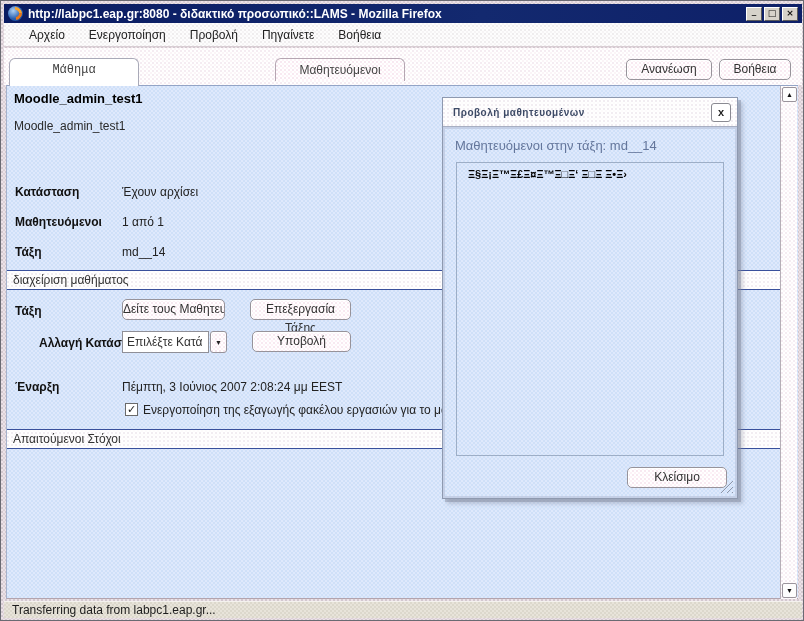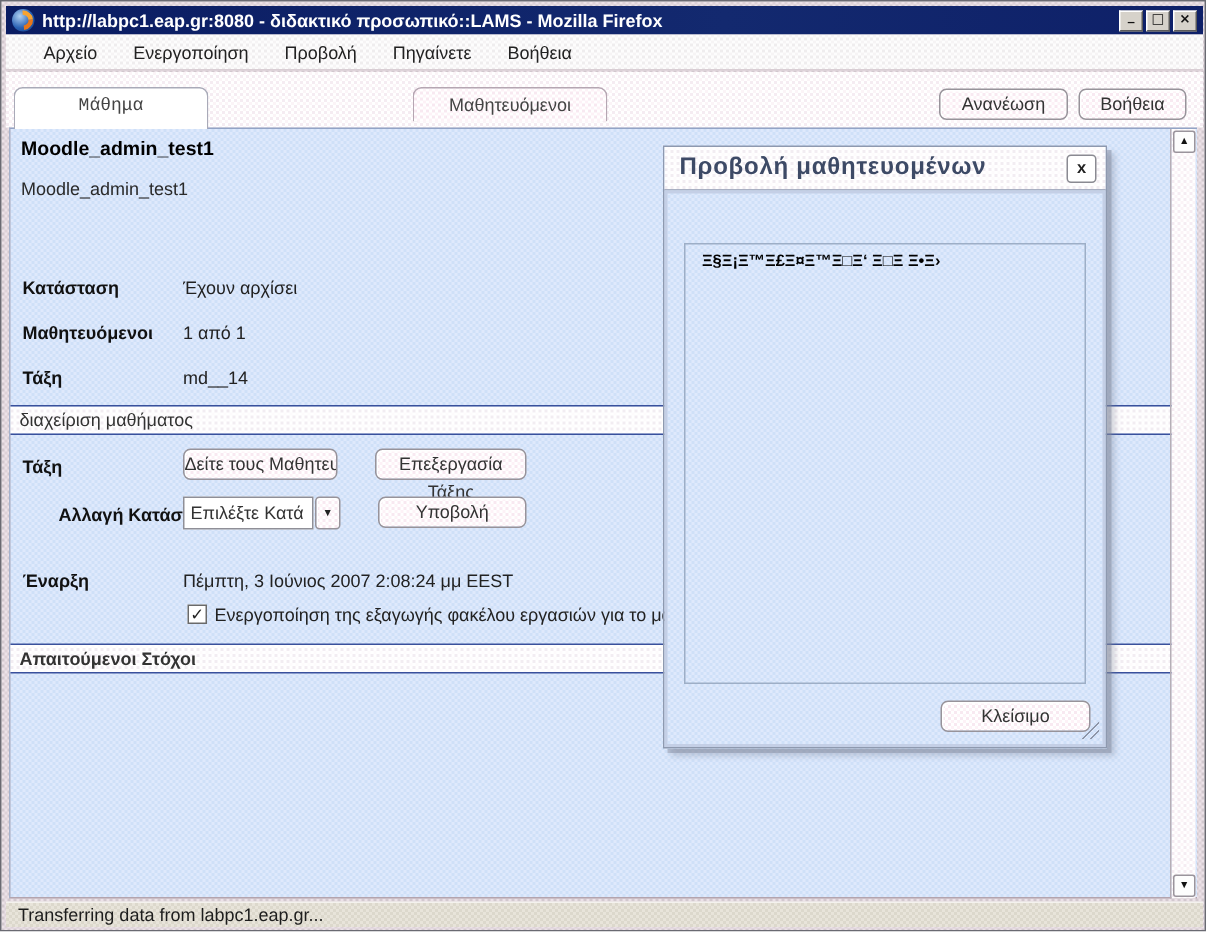--- a/index.html
+++ b/index.html
@@ -58,21 +58,21 @@
   .scrollbar{position:absolute;top:0;right:1px;width:17px;height:513px;border-left:1px solid #b5aeb6;
              box-sizing:border-box;}
   .sbtn{position:absolute;left:1px;width:15px;height:15px;background:#fdfdfd;border:1px solid #9a949c;
         border-radius:2px;box-sizing:border-box;font-size:7px;color:#111;display:flex;
         align-items:center;justify-content:center;}
   .dialog{position:absolute;left:441px;top:96px;width:296px;height:402px;z-index:20;
           border:1px solid #8e99af;box-sizing:border-box;
           box-shadow:3px 3px 0 rgba(130,138,158,.45),5px 5px 4px rgba(120,128,150,.35);}
   .dtitle{position:absolute;left:0;top:0;right:0;height:29px;border-bottom:1px solid #a8afc2;
           display:flex;align-items:center;box-sizing:border-box;padding:0 6px 0 10px;}
-  .dtitle b{flex:1;font-size:16px;color:#3d4a66;letter-spacing:.5px;}
+  .dtitle b{flex:1;font-size:10px;color:#3d4a66;letter-spacing:.5px;}
   .dclose{width:20px;height:19px;background:#fff;border:1px solid #8a8a92;border-radius:3px;
           box-sizing:border-box;font:bold 11px "Liberation Sans",sans-serif;color:#222;
           display:flex;align-items:center;justify-content:center;}
   .dbody{position:absolute;left:0;top:29px;right:0;bottom:0;box-sizing:border-box;
          border:2px solid #c4cfe6;}
   .dsub{position:absolute;left:10px;top:9px;font-size:13px;color:#64769b;}
   .dlist{position:absolute;left:11px;top:33px;width:268px;height:294px;border:1px solid #9daec6;
          box-sizing:border-box;padding:5px 11px;}
   .ditem{font-weight:bold;font-size:11px;color:#000;white-space:nowrap;overflow:hidden;}
   .dcbtn{position:absolute;left:182px;top:338px;width:100px;height:21px;line-height:19px;}
@@ -144,40 +144,41 @@
         <span>▼</span>
       </div>
     <div class="btn ck-pink" style="position:absolute;left:245px;top:245px;width:99px;height:21px;line-height:19px;">Υποβολή</div>
 
     <div class="flabel" style="top:294px;">Έναρξη</div>
     <div class="fvalue" style="top:294px;">Πέμπτη, 3 Ιούνιος 2007 2:08:24 μμ EEST</div>
 
     <div class="cbx" style="left:118px;top:317px;"><span>✓</span></div>
     <div class="cbxlabel" style="top:317px;">Ενεργοποίηση της εξαγωγής φακέλου εργασιών για το  μαθ</div>
 
-    <div class="secbar ck-bar" style="top:343px;font-weight:bold;">Απαιτούμενοι Στόχοι</div>
+    <div class="secbar ck-bar" style="top:343px;">Απαιτούμενοι Στόχοι</div>
 
     <div class="scrollbar ck-strip">
       <div class="sbtn" style="top:1px;">
           <span>▲</span>
         </div>
       <div class="sbtn" style="bottom:1px;">
           <span>▼</span>
         </div>
     </div>
   </div>
 
   <div class="dialog ck-blue">
     <div class="dtitle ck-bar">
       <b>Προβολή  μαθητευομένων</b>
       <span class="dclose">
           <span>x</span>
         </span>
     </div>
     <div class="dbody">
+      <div class="dsub">Μαθητευόμενοι στην τάξη: md__14</div>
       <div class="dlist">
         <div class="ditem">Ξ§Ξ¡Ξ™Ξ£Ξ¤Ξ™Ξ□Ξ‘ Ξ□Ξ Ξ•Ξ›</div>
       </div>
       <div class="btn ck-pink dcbtn">Κλείσιμο</div>
       <div class="grip"></div>
     </div>
   </div>
 
   <div class="statusbar ck-gray">
     <span>Transferring data from labpc1.eap.gr...</span>

